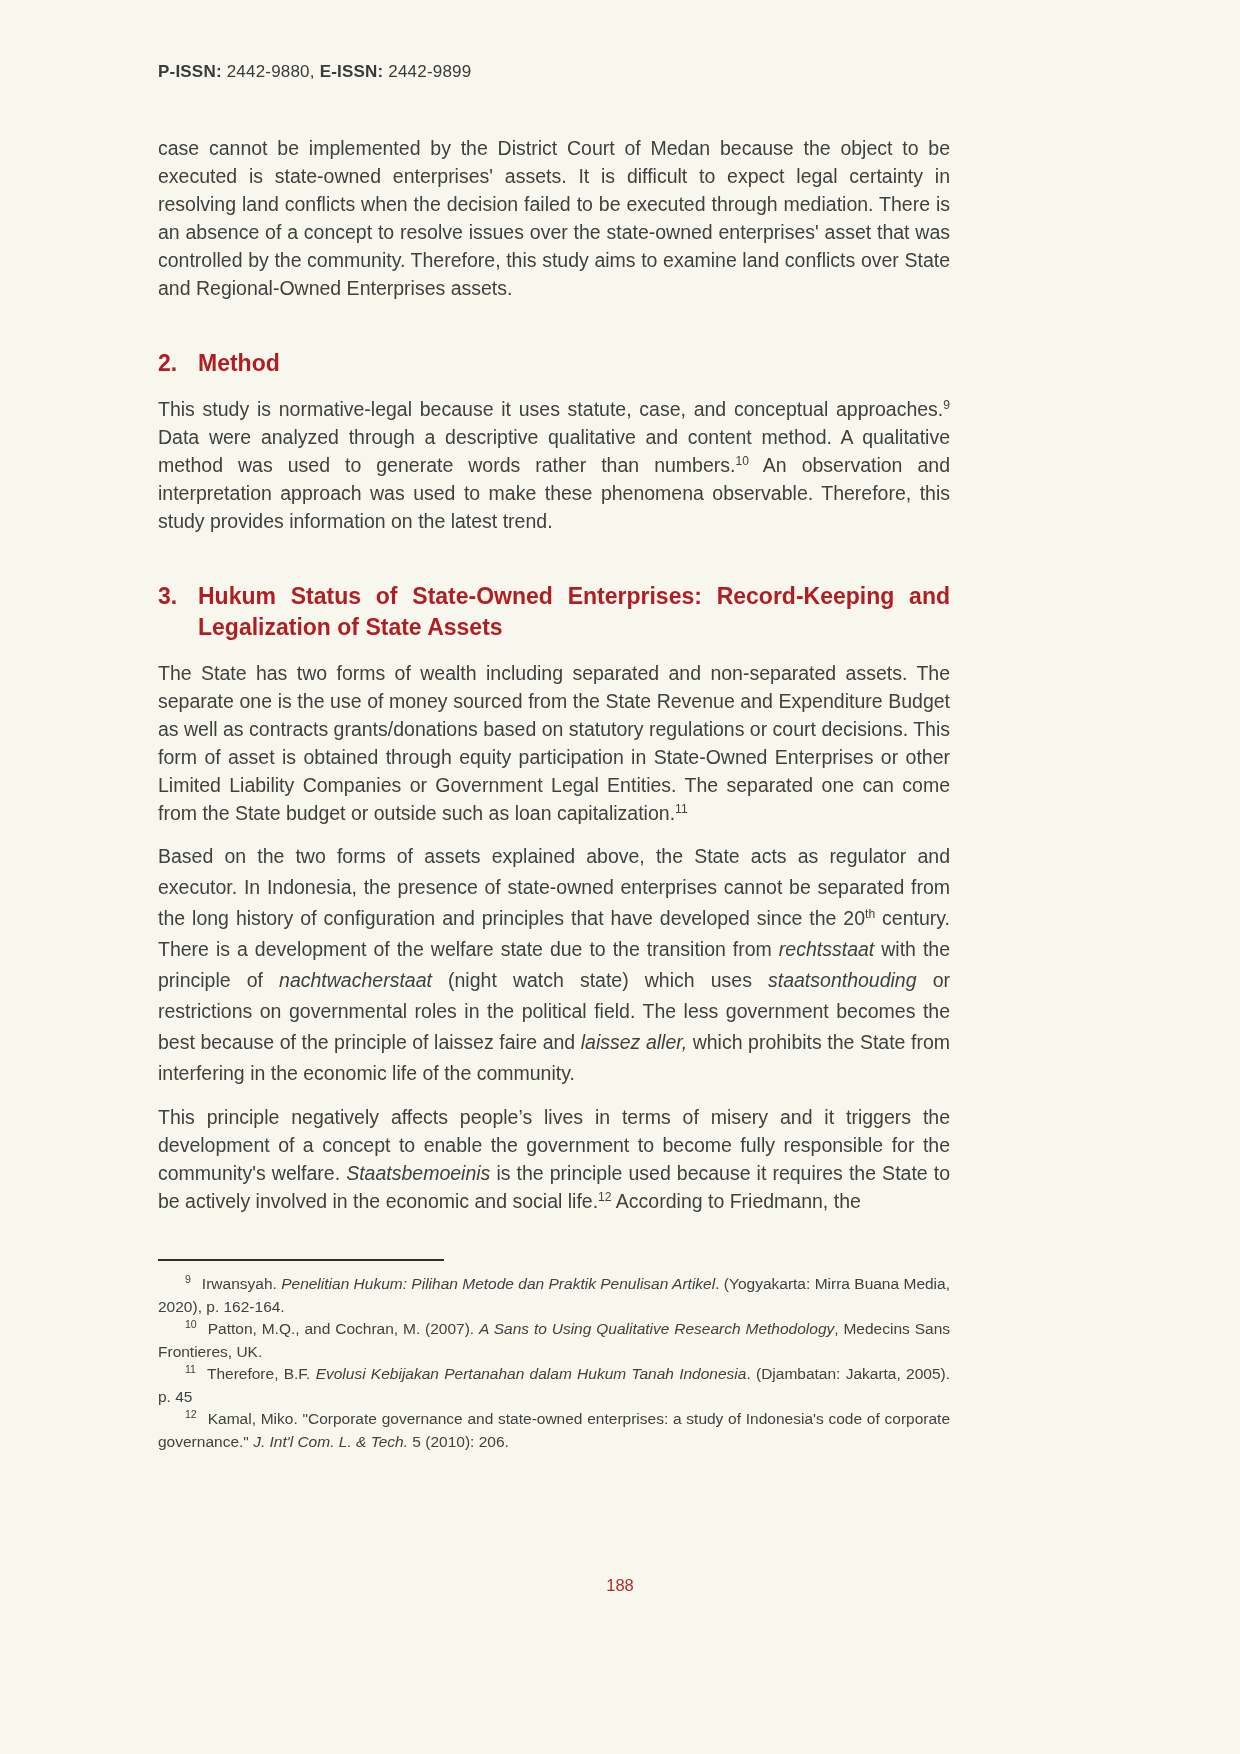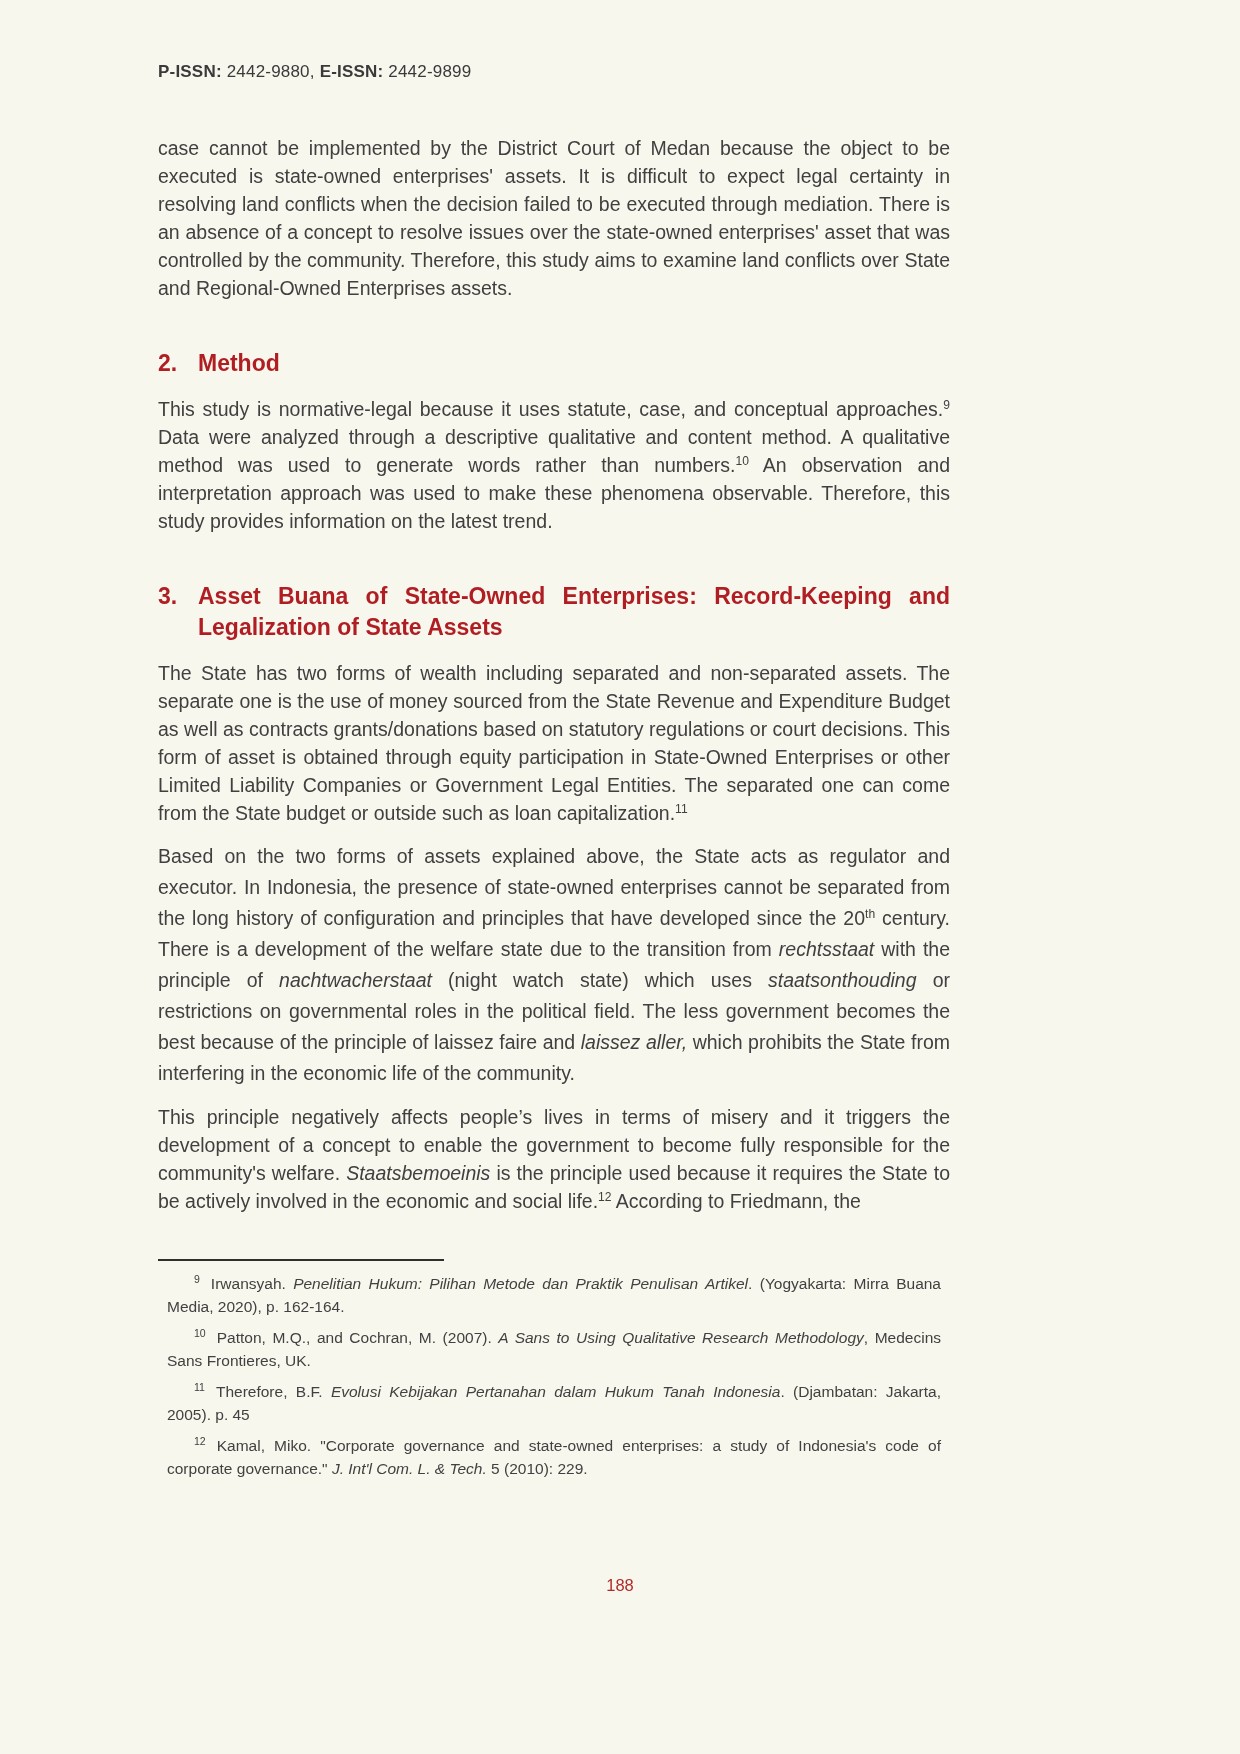--- a/index.html
+++ b/index.html
@@ -67,21 +67,21 @@
   .fn-rule {
     width: 286px;
     border-top: 2px solid #2e2e2e;
     margin-bottom: 12px;
   }
   p.fn {
     font-size: 15.5px;
     line-height: 22.5px;
     text-align: justify;
     text-indent: 27px;
-    margin: 9px;
+    margin: 0;
     color: #414141;
   }
   p.fn .fn-num {
     margin-right: 11px;
     font-size: 0.68em;
   }
   .page-number {
     position: absolute;
     left: 0;
     right: 0;
@@ -103,33 +103,33 @@
 
     <div class="heading">
       <span class="hnum">2.</span>
       <span class="htext">Method</span>
     </div>
 
     <p class="body"><span>This study is normative-legal because it uses statute, case, and conceptual approaches.</span><sup>9</sup><span> Data were analyzed through a descriptive qualitative and content method. A qualitative method was used to generate words rather than numbers.</span><sup>10</sup><span> An observation and interpretation approach was used to make these phenomena observable. Therefore, this study provides information on the latest trend.</span></p>
 
     <div class="heading">
       <span class="hnum">3.</span>
-      <span class="htext">Asset Buana of State-Owned Enterprises: Record-Keeping and Legalization of State Assets</span>
+      <span class="htext">Hukum Status of State-Owned Enterprises: Record-Keeping and Legalization of State Assets</span>
     </div>
 
     <p class="body"><span>The State has two forms of wealth including separated and non-separated assets. The separate one is the use of money sourced from the State Revenue and Expenditure Budget as well as contracts grants/donations based on statutory regulations or court decisions. This form of asset is obtained through equity participation in State-Owned Enterprises or other Limited Liability Companies or Government Legal Entities. The separated one can come from the State budget or outside such as loan capitalization.</span><sup>11</sup></p>
 
     <p class="body loose"><span>Based on the two forms of assets explained above, the State acts as regulator and executor. In Indonesia, the presence of state-owned enterprises cannot be separated from the long history of configuration and principles that have developed since the 20</span><sup>th</sup><span> century. There is a development of the welfare state due to the transition from </span><span class="italic">rechtsstaat</span><span> with the principle of </span><span class="italic">nachtwacherstaat</span><span> (night watch state) which uses </span><span class="italic">staatsonthouding</span><span> or restrictions on governmental roles in the political field. The less government becomes the best because of the principle of laissez faire and </span><span class="italic">laissez aller,</span><span> which prohibits the State from interfering in the economic life of the community.</span></p>
 
     <p class="body"><span>This principle negatively affects people’s lives in terms of misery and it triggers the development of a concept to enable the government to become fully responsible for the community's welfare. </span><span class="italic">Staatsbemoeinis</span><span> is the principle used because it requires the State to be actively involved in the economic and social life.</span><sup>12</sup><span> According to Friedmann, the</span></p>
 
     <div class="footnotes">
       <div class="fn-rule"></div>
       <p class="fn"><sup class="fn-num">9</sup><span><span>Irwansyah. </span><span class="italic">Penelitian Hukum: Pilihan Metode dan Praktik Penulisan Artikel</span><span>. (Yogyakarta: Mirra Buana Media, 2020), p. 162-164.</span></span></p>
       <p class="fn"><sup class="fn-num">10</sup><span><span>Patton, M.Q., and Cochran, M. (2007). </span><span class="italic">A Sans to Using Qualitative Research Methodology</span><span>, Medecins Sans Frontieres, UK.</span></span></p>
       <p class="fn"><sup class="fn-num">11</sup><span><span>Therefore, B.F. </span><span class="italic">Evolusi Kebijakan Pertanahan dalam Hukum Tanah Indonesia</span><span>. (Djambatan: Jakarta, 2005). p. 45</span></span></p>
-      <p class="fn"><sup class="fn-num">12</sup><span><span>Kamal, Miko. "Corporate governance and state-owned enterprises: a study of Indonesia's code of corporate governance." </span><span class="italic">J. Int'l Com. L. &amp; Tech.</span><span> 5 (2010): 229.</span></span></p>
+      <p class="fn"><sup class="fn-num">12</sup><span><span>Kamal, Miko. "Corporate governance and state-owned enterprises: a study of Indonesia's code of corporate governance." </span><span class="italic">J. Int'l Com. L. &amp; Tech.</span><span> 5 (2010): 206.</span></span></p>
     </div>
 
   </div>
 
   <div class="page-number">188</div>
 </div>
 
 </body></html>

